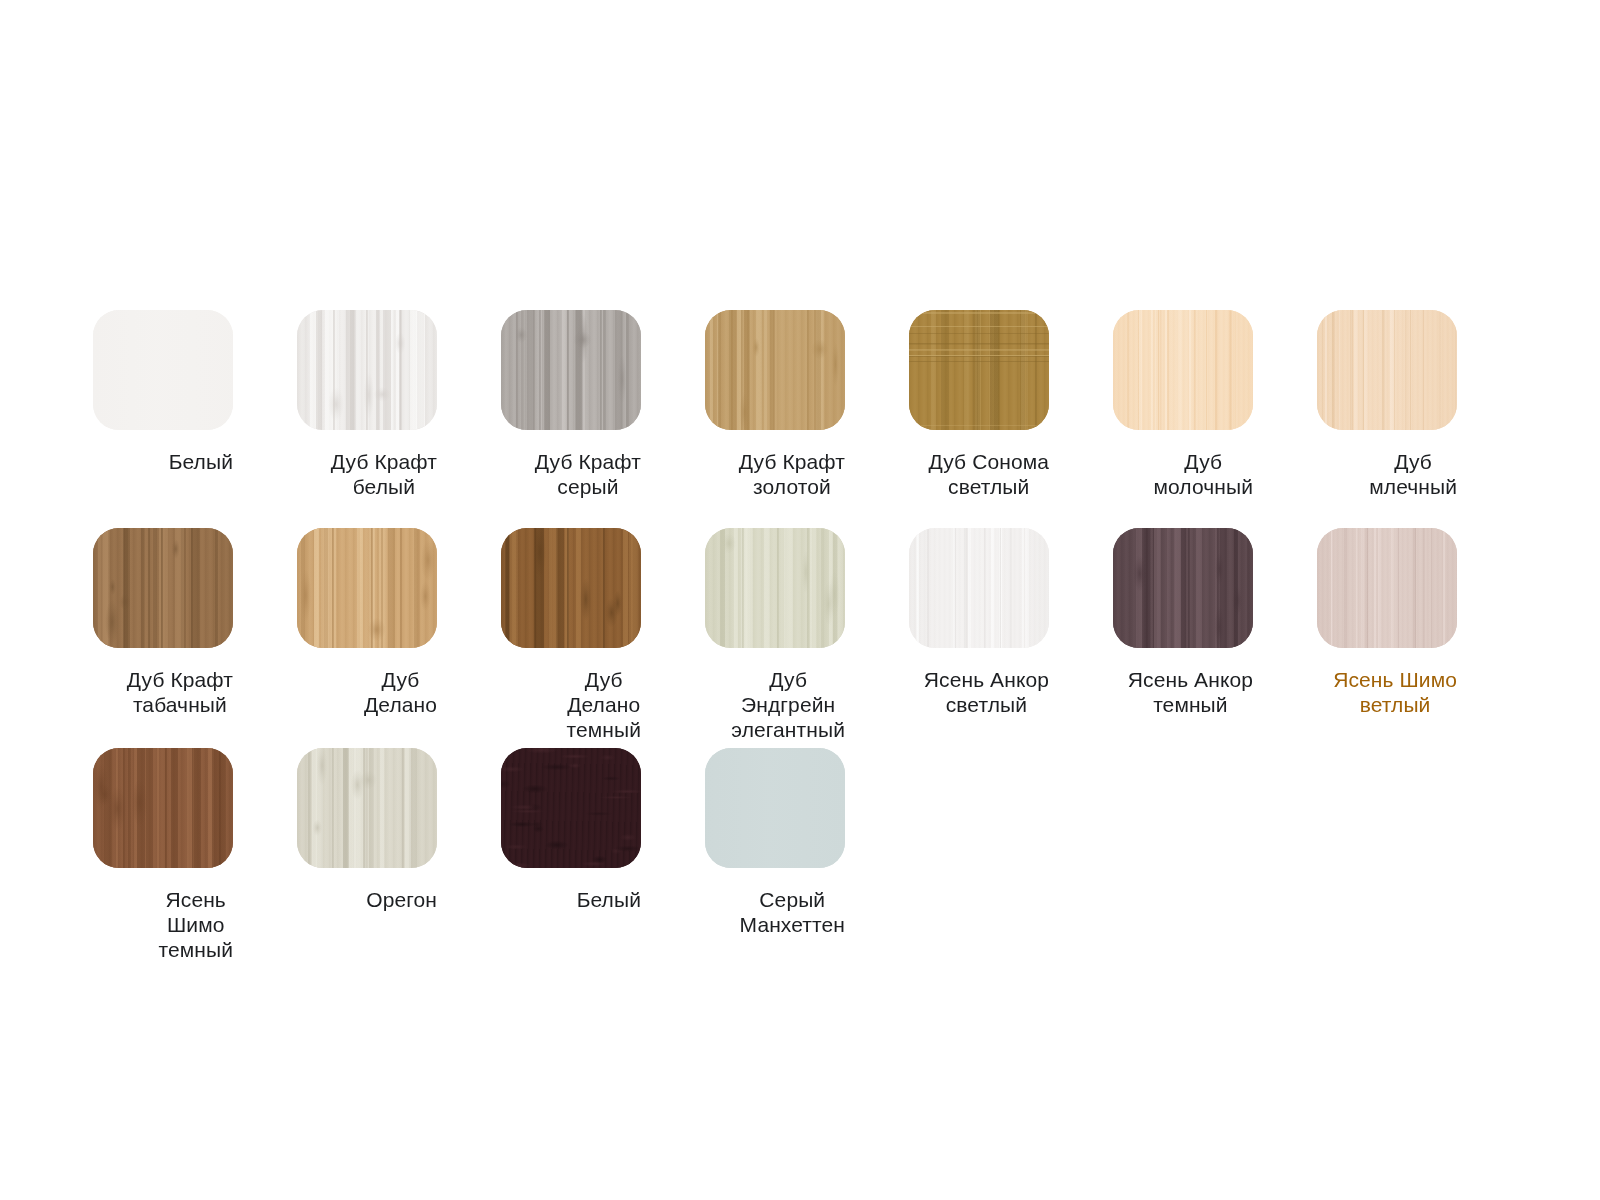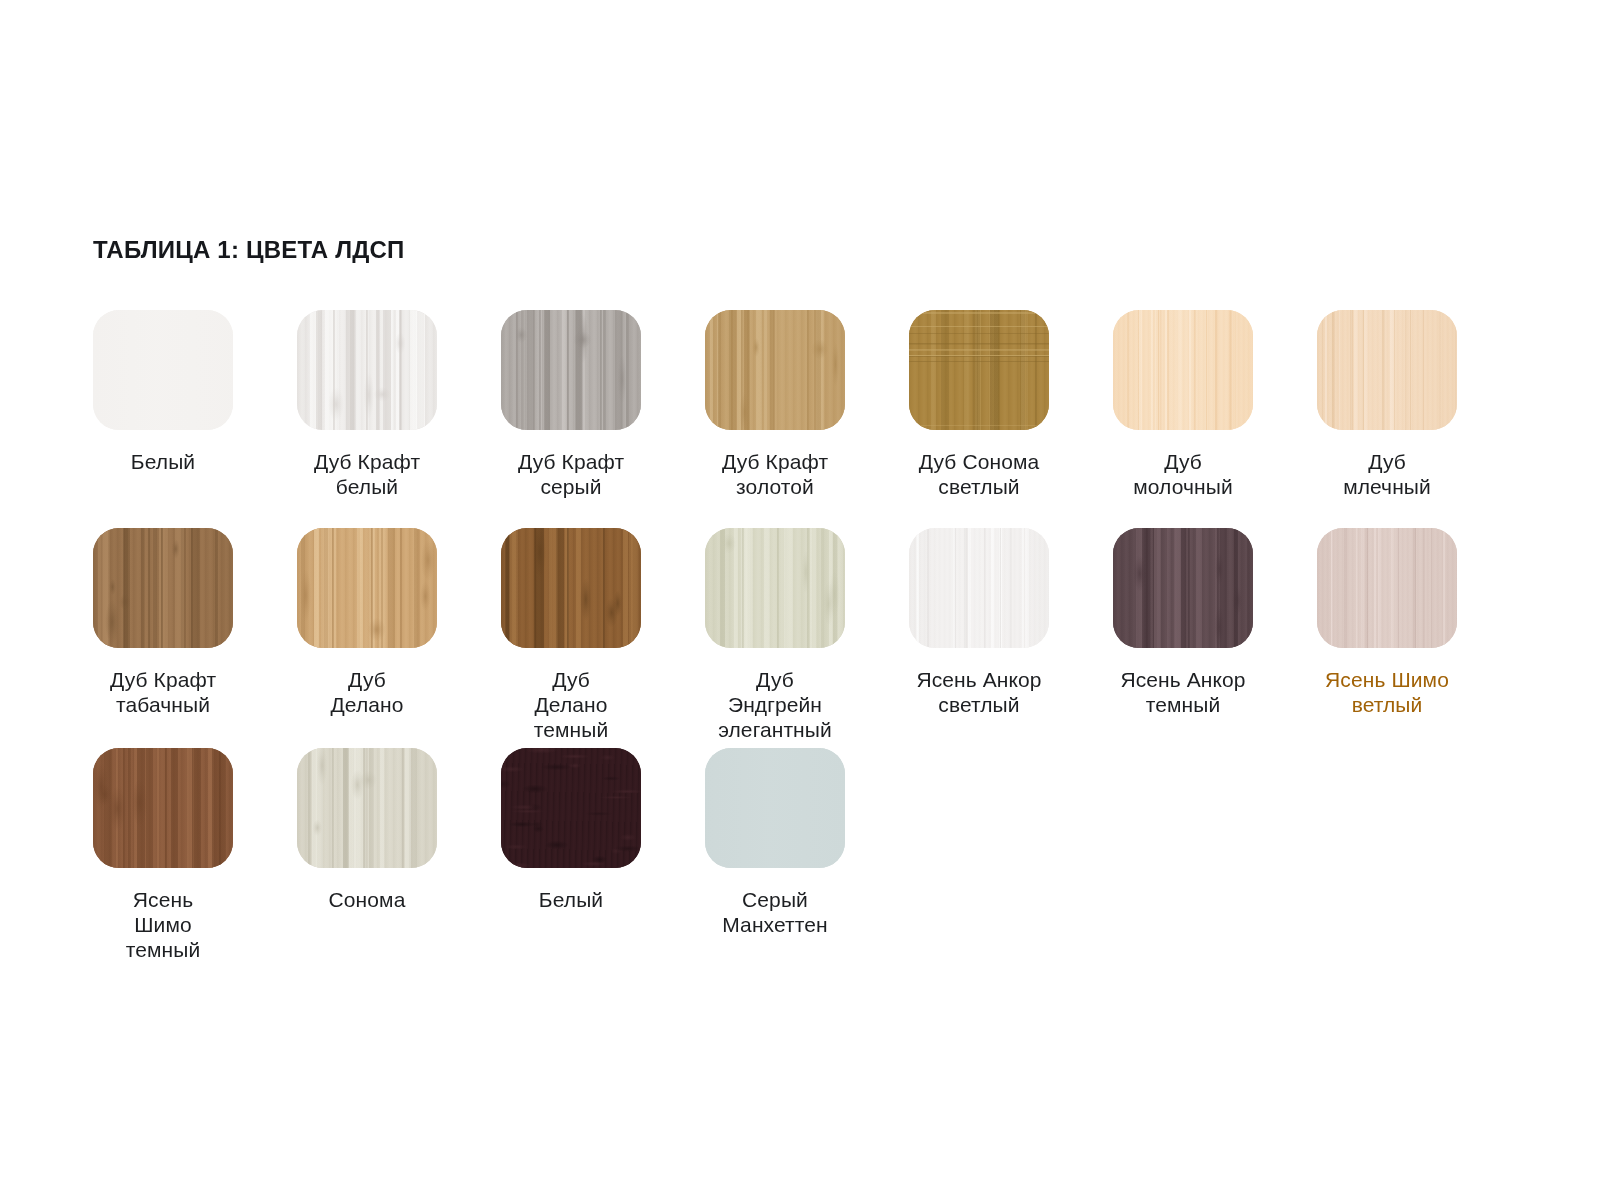--- a/index.html
+++ b/index.html
@@ -45,21 +45,21 @@
     grid-template-columns: repeat(7, 140px);
     column-gap: 64px;
     row-gap: 0;
     align-items: start;
   }
 
   .swatch-cell {
     width: 140px;
     display: flex;
     flex-direction: column;
-    align-items: center;
+    align-items: flex-end;
   }
 
   
   .swatch-cell.r1 { height: 218px; }
   .swatch-cell.r2 { height: 220px; }
   .swatch-cell.r3 { height: 200px; }
 
   .swatch-chip {
     width: 140px;
     height: 120px;
@@ -83,21 +83,20 @@
     letter-spacing: 0.1px;
     white-space: pre-line;
     font-weight: 400;
   }
 </style>
 </head>
 <body>
 
 <div class="page" style="background: rgb(255, 255, 255);">
 
-  <div class="page-title" style="color: rgb(22, 24, 28);">ТАБЛИЦА 1: ЦВЕТА ЛДСП</div>
 
   <div class="swatch-grid">
 
   <div class="swatch-cell r1">
         <div class="swatch-chip" style="background: rgb(244, 242, 240);">
           <div class="grain" style="background: linear-gradient(90deg, rgba(235, 232, 229, 0.1) 0%, rgba(251, 250, 249, 0.08) 45%, rgba(235, 232, 229, 0.07) 100%), linear-gradient(rgb(244, 242, 240), rgb(244, 242, 240));"></div>
         </div>
         <div class="swatch-label" style="color: rgb(29, 31, 34);">Белый</div>
       </div>
       <div class="swatch-cell r1">
@@ -198,21 +197,21 @@
           <div class="grain" style="background: linear-gradient(rgba(109, 67, 40, 0.55), rgba(109, 67, 40, 0.55)) 21.7% 0px / 1.3% 100% no-repeat, linear-gradient(rgba(109, 67, 40, 0.55), rgba(109, 67, 40, 0.55)) 51.8% 0px / 1.3% 100% no-repeat, linear-gradient(rgba(109, 67, 40, 0.55), rgba(109, 67, 40, 0.55)) 71.5% 0px / 1.3% 100% no-repeat, radial-gradient(5.5% 20.3% at 33.3% 45.6%, rgba(109, 67, 40, 0.58) 0%, rgba(109, 67, 40, 0.2) 55%, transparent 100%), radial-gradient(5.3% 19.1% at 5.8% 32%, rgba(109, 67, 40, 0.58) 0%, rgba(109, 67, 40, 0.2) 55%, transparent 100%), radial-gradient(6.2% 18.7% at 17.6% 50.5%, rgba(109, 67, 40, 0.58) 0%, rgba(109, 67, 40, 0.2) 55%, transparent 100%), radial-gradient(4.9% 8.9% at 8.4% 38.9%, rgba(109, 67, 40, 0.58) 0%, rgba(109, 67, 40, 0.2) 55%, transparent 100%), linear-gradient(rgba(109, 67, 40, 0.49), rgba(109, 67, 40, 0.49)) 25.3% 0px / 2% 100% no-repeat, linear-gradient(rgba(109, 67, 40, 0.384), rgba(109, 67, 40, 0.384)) 8.1% 0px / 5.5% 100% no-repeat, linear-gradient(rgba(109, 67, 40, 0.56), rgba(109, 67, 40, 0.56)) 91.5% 0px / 1.4% 100% no-repeat, linear-gradient(rgba(109, 67, 40, 0.463), rgba(109, 67, 40, 0.463)) 33.6% 0px / 5.9% 100% no-repeat, linear-gradient(rgba(164, 113, 78, 0.537), rgba(164, 113, 78, 0.537)) 16.7% 0px / 1.4% 100% no-repeat, linear-gradient(rgba(109, 67, 40, 0.537), rgba(109, 67, 40, 0.537)) 58.8% 0px / 5.1% 100% no-repeat, linear-gradient(rgba(109, 67, 40, 0.41), rgba(109, 67, 40, 0.41)) 39.6% 0px / 5.2% 100% no-repeat, linear-gradient(rgba(109, 67, 40, 0.427), rgba(109, 67, 40, 0.427)) 95% 0px / 4.9% 100% no-repeat, linear-gradient(rgba(164, 113, 78, 0.565), rgba(164, 113, 78, 0.565)) 46.6% 0px / 1.7% 100% no-repeat, linear-gradient(rgba(109, 67, 40, 0.51), rgba(109, 67, 40, 0.51)) 90.8% 0px / 6.1% 100% no-repeat, linear-gradient(rgba(164, 113, 78, 0.5), rgba(164, 113, 78, 0.5)) 70.8% 0px / 5% 100% no-repeat, linear-gradient(rgba(164, 113, 78, 0.42), rgba(164, 113, 78, 0.42)) 29.7% 0px / 2.4% 100% no-repeat, linear-gradient(rgba(164, 113, 78, 0.54), rgba(164, 113, 78, 0.54)) 86% 0px / 4.2% 100% no-repeat, linear-gradient(rgba(109, 67, 40, 0.56), rgba(109, 67, 40, 0.56)) 75.8% 0px / 4.9% 100% no-repeat, repeating-linear-gradient(90deg, rgba(109, 67, 40, 0.16) 0px, transparent 3px, rgba(164, 113, 78, 0.16) 5px, transparent 8px), linear-gradient(90deg, rgba(109, 67, 40, 0.18) 0%, transparent 22%, rgba(164, 113, 78, 0.12) 52%, transparent 78%, rgba(109, 67, 40, 0.16) 100%), linear-gradient(rgb(138, 90, 60), rgb(138, 90, 60));"></div>
         </div>
         <div class="swatch-label" style="color: rgb(29, 31, 34);">Ясень
 Шимо
 темный</div>
       </div>
       <div class="swatch-cell r3">
         <div class="swatch-chip" style="background: rgb(217, 214, 200);">
           <div class="grain" style="background: linear-gradient(rgba(189, 185, 168, 0.55), rgba(189, 185, 168, 0.55)) 25.1% 0px / 1.3% 100% no-repeat, linear-gradient(rgba(189, 185, 168, 0.55), rgba(189, 185, 168, 0.55)) 48% 0px / 1.3% 100% no-repeat, linear-gradient(rgba(189, 185, 168, 0.55), rgba(189, 185, 168, 0.55)) 76% 0px / 1.3% 100% no-repeat, radial-gradient(3.5% 6.9% at 14.5% 66.5%, rgba(189, 185, 168, 0.58) 0%, rgba(189, 185, 168, 0.2) 55%, transparent 100%), radial-gradient(6% 8% at 51% 26.7%, rgba(189, 185, 168, 0.58) 0%, rgba(189, 185, 168, 0.2) 55%, transparent 100%), radial-gradient(3.7% 17% at 17.9% 14.8%, rgba(189, 185, 168, 0.58) 0%, rgba(189, 185, 168, 0.2) 55%, transparent 100%), radial-gradient(4.8% 12.7% at 43.2% 30.7%, rgba(189, 185, 168, 0.58) 0%, rgba(189, 185, 168, 0.2) 55%, transparent 100%), linear-gradient(rgba(189, 185, 168, 0.537), rgba(189, 185, 168, 0.537)) 33.8% 0px / 3.7% 100% no-repeat, linear-gradient(rgba(189, 185, 168, 0.39), rgba(189, 185, 168, 0.39)) 53.3% 0px / 3.4% 100% no-repeat, linear-gradient(rgba(236, 235, 225, 0.54), rgba(236, 235, 225, 0.54)) 42.4% 0px / 4.4% 100% no-repeat, linear-gradient(rgba(236, 235, 225, 0.525), rgba(236, 235, 225, 0.525)) 40.3% 0px / 3% 100% no-repeat, linear-gradient(rgba(189, 185, 168, 0.518), rgba(189, 185, 168, 0.518)) 34.4% 0px / 4.5% 100% no-repeat, linear-gradient(rgba(236, 235, 225, 0.427), rgba(236, 235, 225, 0.427)) 37.3% 0px / 3.8% 100% no-repeat, linear-gradient(rgba(236, 235, 225, 0.482), rgba(236, 235, 225, 0.482)) 60.8% 0px / 3% 100% no-repeat, linear-gradient(rgba(189, 185, 168, 0.345), rgba(189, 185, 168, 0.345)) 49.3% 0px / 2.7% 100% no-repeat, linear-gradient(rgba(236, 235, 225, 0.584), rgba(236, 235, 225, 0.584)) 10.9% 0px / 3.8% 100% no-repeat, linear-gradient(rgba(236, 235, 225, 0.475), rgba(236, 235, 225, 0.475)) 46.9% 0px / 4.2% 100% no-repeat, linear-gradient(rgba(189, 185, 168, 0.573), rgba(189, 185, 168, 0.573)) 7.9% 0px / 1.9% 100% no-repeat, linear-gradient(rgba(236, 235, 225, 0.392), rgba(236, 235, 225, 0.392)) 14.3% 0px / 4.8% 100% no-repeat, linear-gradient(rgba(236, 235, 225, 0.5), rgba(236, 235, 225, 0.5)) 80.2% 0px / 4.2% 100% no-repeat, linear-gradient(rgba(189, 185, 168, 0.427), rgba(189, 185, 168, 0.427)) 85.1% 0px / 5.9% 100% no-repeat, repeating-linear-gradient(90deg, rgba(189, 185, 168, 0.16) 0px, transparent 3px, rgba(236, 235, 225, 0.16) 5px, transparent 8px), linear-gradient(90deg, rgba(189, 185, 168, 0.18) 0%, transparent 22%, rgba(236, 235, 225, 0.12) 52%, transparent 78%, rgba(189, 185, 168, 0.16) 100%), linear-gradient(rgb(217, 214, 200), rgb(217, 214, 200));"></div>
         </div>
-        <div class="swatch-label" style="color: rgb(29, 31, 34);">Сонома</div>
+        <div class="swatch-label" style="color: rgb(29, 31, 34);">Орегон</div>
       </div>
       <div class="swatch-cell r3">
         <div class="swatch-chip" style="background: rgb(51, 25, 30);">
           <div class="grain" style="background: radial-gradient(10.5% 2.7% at 91% 83.9%, rgba(30, 14, 18, 0.545) 0%, transparent 100%), radial-gradient(5.4% 3.3% at 70.4% 92.9%, rgba(30, 14, 18, 0.686) 0%, transparent 100%), radial-gradient(8.3% 2.2% at 10.7% 82.4%, rgba(77, 42, 48, 0.404) 0%, transparent 100%), radial-gradient(5.7% 2.9% at 90.7% 74.5%, rgba(77, 42, 48, 0.47) 0%, transparent 100%), radial-gradient(4.1% 3.4% at 26.6% 67.3%, rgba(30, 14, 18, 0.608) 0%, transparent 100%), radial-gradient(9.3% 3.7% at 24.3% 34.1%, rgba(30, 14, 18, 0.7) 0%, transparent 100%), radial-gradient(8.5% 2.1% at 65.9% 96.5%, rgba(77, 42, 48, 0.48) 0%, transparent 100%), radial-gradient(4.3% 2.4% at 25.8% 63.6%, rgba(30, 14, 18, 0.41) 0%, transparent 100%), radial-gradient(6.9% 1.9% at 78.4% 25.4%, rgba(30, 14, 18, 0.537) 0%, transparent 100%), radial-gradient(4.7% 3.1% at 24.6% 49.4%, rgba(30, 14, 18, 0.408) 0%, transparent 100%), radial-gradient(10.3% 2.1% at 16.8% 49.3%, rgba(77, 42, 48, 0.455) 0%, transparent 100%), radial-gradient(8.2% 2.7% at 12.7% 98.1%, rgba(77, 42, 48, 0.514) 0%, transparent 100%), radial-gradient(9% 2.5% at 7.7% 17.7%, rgba(77, 42, 48, 0.47) 0%, transparent 100%), radial-gradient(11.7% 3.2% at 29.1% 1.5%, rgba(77, 42, 48, 0.545) 0%, transparent 100%), radial-gradient(8.6% 3.7% at 39.8% 80.8%, rgba(30, 14, 18, 0.69) 0%, transparent 100%), radial-gradient(11.9% 1.5% at 19.1% 52.8%, rgba(77, 42, 48, 0.42) 0%, transparent 100%), radial-gradient(5.3% 2.5% at 76.1% 7.9%, rgba(77, 42, 48, 0.396) 0%, transparent 100%), radial-gradient(11.4% 1.8% at 90.1% 36.2%, rgba(77, 42, 48, 0.494) 0%, transparent 100%), radial-gradient(4.3% 2.6% at 82.3% 85.8%, rgba(77, 42, 48, 0.333) 0%, transparent 100%), radial-gradient(6.1% 3.8% at 1.1% 30%, rgba(30, 14, 18, 0.47) 0%, transparent 100%), radial-gradient(9.5% 2.4% at 14.9% 63.6%, rgba(30, 14, 18, 0.706) 0%, transparent 100%), radial-gradient(4.5% 2.2% at 52.8% 14.7%, rgba(77, 42, 48, 0.518) 0%, transparent 100%), radial-gradient(10.3% 1.7% at 69.8% 54.8%, rgba(30, 14, 18, 0.427) 0%, transparent 100%), radial-gradient(11.1% 2.8% at 39.5% 15.9%, rgba(30, 14, 18, 0.63) 0%, transparent 100%), radial-gradient(11.9% 1.3% at 82.2% 41.2%, rgba(77, 42, 48, 0.427) 0%, transparent 100%), radial-gradient(10.7% 1.9% at 52.7% 7%, rgba(77, 42, 48, 0.525) 0%, transparent 100%), repeating-linear-gradient(92deg, rgba(30, 14, 18, 0.3) 0px, transparent 2px, rgba(77, 42, 48, 0.12) 4px, transparent 6px), linear-gradient(rgb(51, 25, 30), rgb(51, 25, 30));"></div>
         </div>
         <div class="swatch-label" style="color: rgb(29, 31, 34);">Белый</div>
       </div>
       <div class="swatch-cell r3">
         <div class="swatch-chip" style="background: rgb(207, 218, 218);">
           <div class="grain" style="background: linear-gradient(90deg, rgba(194, 205, 205, 0.1) 0%, rgba(219, 228, 228, 0.08) 45%, rgba(194, 205, 205, 0.07) 100%), linear-gradient(rgb(207, 218, 218), rgb(207, 218, 218));"></div>

